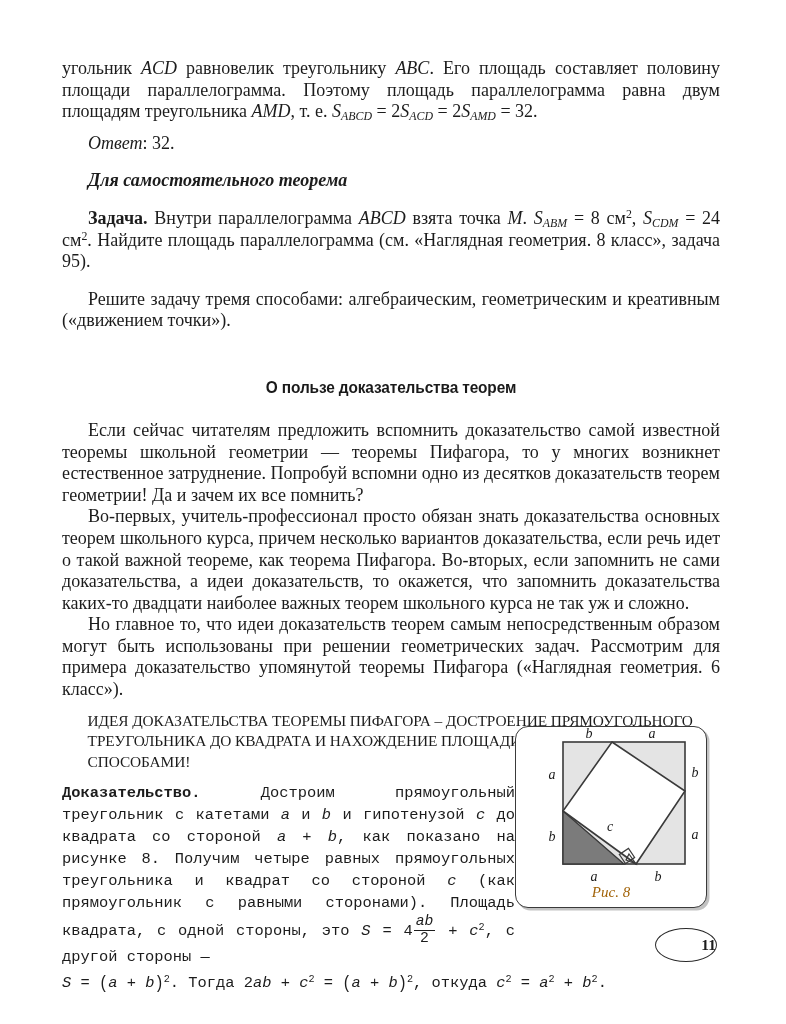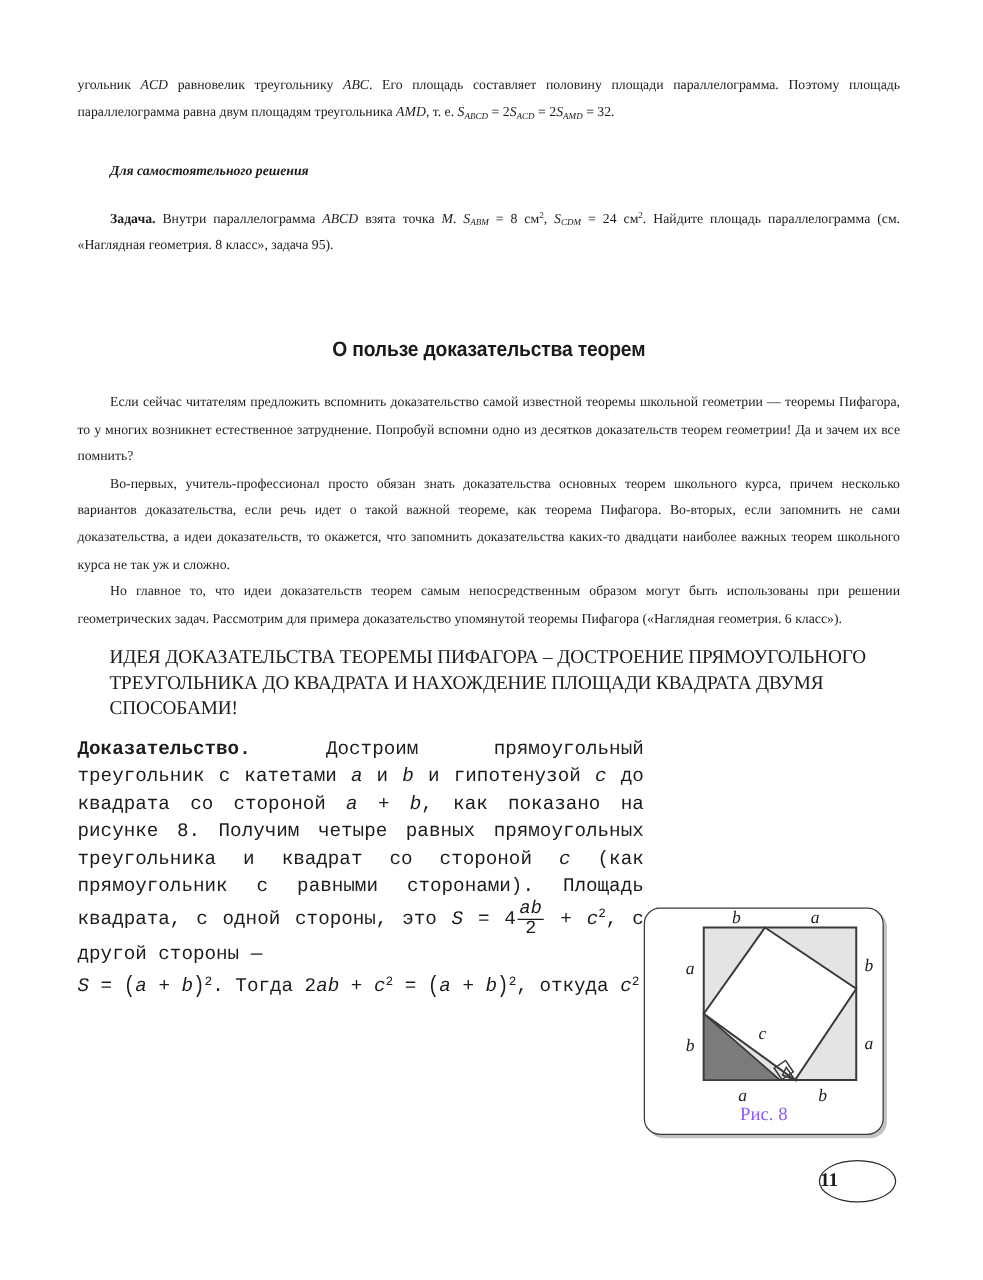--- a/index.html
+++ b/index.html
@@ -23,21 +23,21 @@
     background: #ffffff;
   }
   .content {
     position: absolute;
     left: 62px;
     top: 58px;
     width: 658px;
   }
   p {
     margin: 0;
-    font-size: 11px;
+    font-size: 18px;
     line-height: 21.6px;
     text-align: justify;
     text-justify: inter-word;
     hyphens: none;
   }
   .indent { text-indent: 26px; }
   .noindent { text-indent: 0; }
   i, .it { font-style: italic; }
   .bi { font-style: italic; font-weight: bold; }
   .b { font-weight: bold; }
@@ -124,64 +124,67 @@
   .figure-svg {
     position: absolute;
     left: 0; top: 0;
   }
   .fig-caption {
     position: absolute;
     left: 0;
     bottom: 6px;
     width: 100%;
     text-align: center;
+    font-style: italic;
     font-size: 15px;
-    color: #8b5cf6;
+    color: #a16207;
   }
 
   
   .page-number {
     position: absolute;
     left: 655px;
     top: 928px;
     width: 62px;
     height: 34px;
     border: 1.4px solid #2a2a2a;
     border-radius: 50%;
     display: flex;
     align-items: center;
-    justify-content: flex-start;
+    justify-content: flex-end;
     font-size: 15.5px;
     font-weight: bold;
     color: #1c1c1c;
     box-sizing: border-box;
   }
 </style>
 </head>
 <body>
 
 <div class="page">
 
   <div class="content">
 
     <p class="noindent"><span>угольник </span><span class="mathvar">ACD</span><span> равновелик треугольнику </span><span class="mathvar">ABC</span><span>. Его площадь составляет половину площади параллелограмма. Поэтому площадь параллелограмма равна двум площадям треугольника </span><span class="mathvar">AMD</span><span>, т. е. </span><span class="mathvar"><span>S</span><sub>ABCD</sub><span style="font-style:normal"> = 2</span><span>S</span><sub>ACD</sub><span style="font-style:normal"> = 2</span><span>S</span><sub>AMD</sub><span style="font-style:normal"> = 32.</span></span></p>
 
     <div class="gap-s"></div>
 
+    <p class="indent"><span class="it">Ответ</span><span>: 32.</span></p>
 
     <div class="gap-m"></div>
 
-    <p class="indent"><span class="bi">Для самостоятельного решения</span></p>
+    <p class="indent"><span class="bi">Для самостоятельного теорема</span></p>
 
     <div class="gap-m"></div>
 
     <p class="indent" style="text-align:justify"><span class="b">Задача.</span><span> Внутри параллелограмма </span><span class="mathvar">ABCD</span><span> взята точка </span><span class="mathvar">M</span><span>. </span><span class="mathvar"><span>S</span><sub>ABM</sub><span style="font-style:normal"> = 8 см</span><sup style="font-style:normal">2</sup></span><span>, </span><span class="mathvar"><span>S</span><sub>CDM</sub><span style="font-style:normal"> = 24 см</span><sup style="font-style:normal">2</sup></span><span>. Найдите площадь параллелограмма (см. «Наглядная геометрия. 8 класс», задача 95).</span></p>
 
     <div class="gap-m"></div>
 
+    <p class="indent">Решите задачу тремя способами: алгебраическим, геометрическим и креативным («движением точки»).</p>
 
     <div style="height:46px"></div>
 
     <h2 class="section-title">О пользе доказательства теорем</h2>
 
     <div style="height:22px"></div>
 
     <p class="indent">Если сейчас читателям предложить вспомнить доказательство самой известной теоремы школьной геометрии — теоремы Пифагора, то у многих возникнет естественное затруднение. Попробуй вспомни одно из десятков доказательств теорем геометрии! Да и зачем их все помнить?</p>
     <p class="indent">Во-первых, учитель-профессионал просто обязан знать доказательства основных теорем школьного курса, причем несколько вариантов доказательства, если речь идет о такой важной теореме, как теорема Пифагора. Во-вторых, если запомнить не сами доказательства, а идеи доказательств, то окажется, что запомнить доказательства каких-то двадцати наиболее важных теорем школьного курса не так уж и сложно.</p>
     <p class="indent">Но главное то, что идеи доказательств теорем самым непосредственным образом могут быть использованы при решении геометрических задач. Рассмотрим для примера доказательство упомянутой теоремы Пифагора («Наглядная геометрия. 6 класс»).</p>

